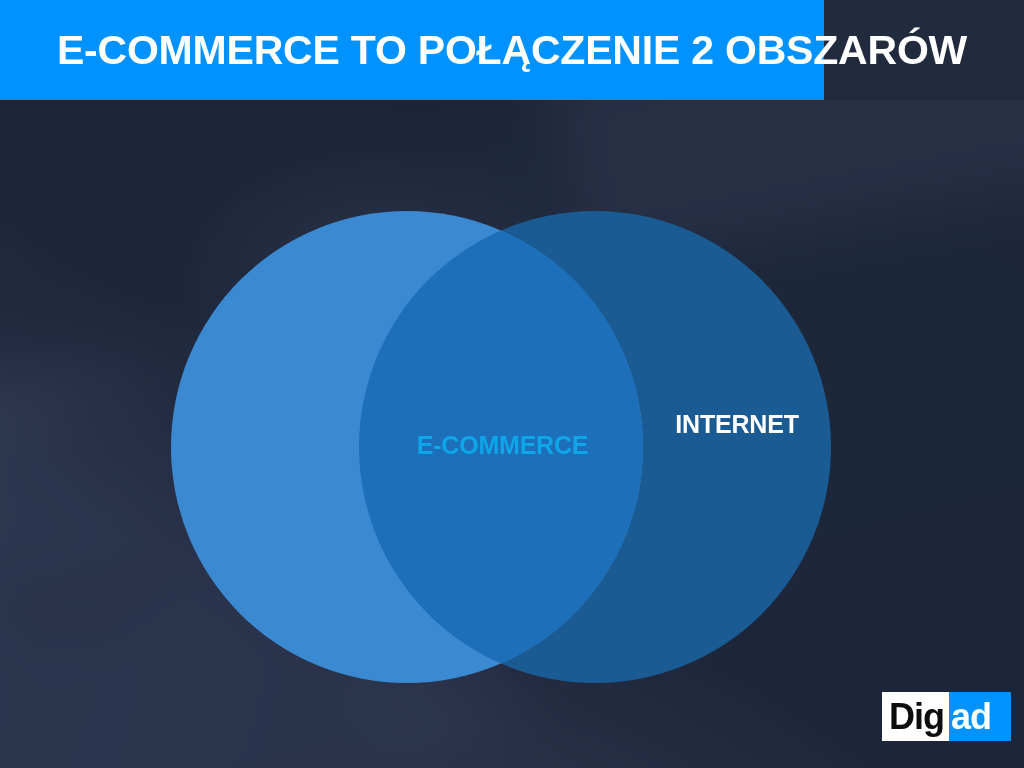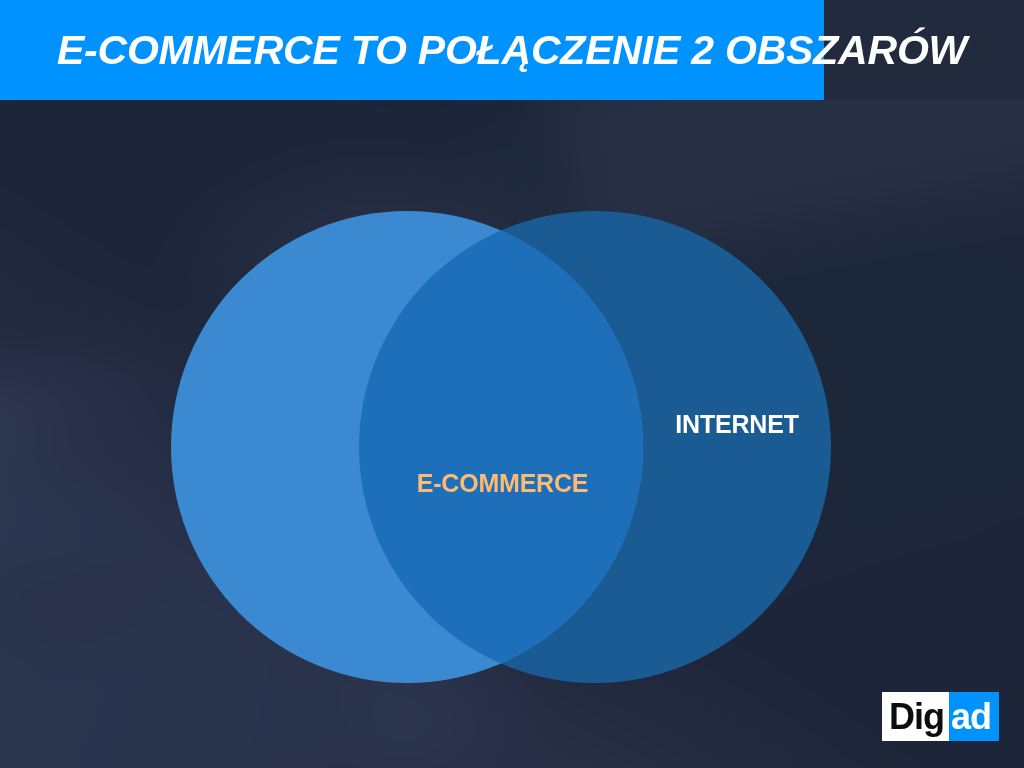--- a/index.html
+++ b/index.html
@@ -22,21 +22,20 @@
 
   
   .header-bar {
     position: absolute;
     left: 0;
     top: 0;
     width: 824px;
     height: 100px;
     background: #0093ff;
     z-index: 40;
-    font-style: italic;
   }
   .header-title {
     position: absolute;
     left: 0;
     top: 0;
     width: 1024px;
     height: 100px;
     line-height: 100px;
     text-align: center;
     color: #ffffff;
@@ -231,21 +230,21 @@
     letter-spacing: -1px;
   }
   .logo-dig {
     background: #ffffff;
     color: #0d0d0d;
     padding: 0 5px 0 7px;
   }
   .logo-ad {
     background: #0093ff;
     color: #ffffff;
-    padding: 0 8px 0 2px;
+    padding: 0 20px 0 2px;
   }
 </style>
 </head>
 <body>
 
 <div class="slide">
 
   <div class="bg">
     <div class="bg-layer">
       <div class="bg-base"></div>
@@ -272,21 +271,21 @@
         </clipPath>
       </defs>
       <circle id="c-right" cx="595" cy="447" r="236" fill="#1a5b93"></circle>
       <circle id="c-left" cx="407" cy="447" r="236" fill="#3b8ad1"></circle>
       <g clip-path="url(#clip-left)">
         <circle id="c-inter" cx="595" cy="447" r="236" fill="#1c6fb8"></circle>
       </g>
     </svg>
 
 
-    <div class="venn-label label-center" style="color: #fdba74; margin-top: 38px;">E-COMMERCE</div>
+    <div class="venn-label label-center" style="color: #0ea5e9;">E-COMMERCE</div>
 
     <div class="venn-label label-right" style="color: rgb(255, 255, 255);">INTERNET</div>
   </div>
 
   <div class="header-bar" style="background: rgb(0, 147, 255);">
     <div class="header-title" style="color: rgb(255, 255, 255);">E-COMMERCE TO POŁĄCZENIE 2 OBSZARÓW</div>
   </div>
 
   <div class="logo">
     <div class="logo-part logo-dig" style="background: rgb(255, 255, 255); color: rgb(13, 13, 13);">Dig</div>

